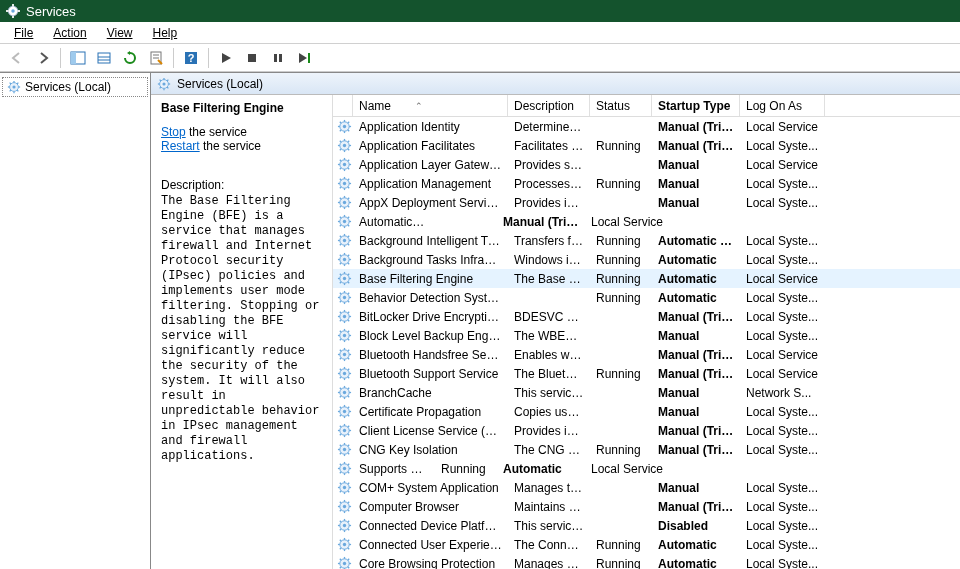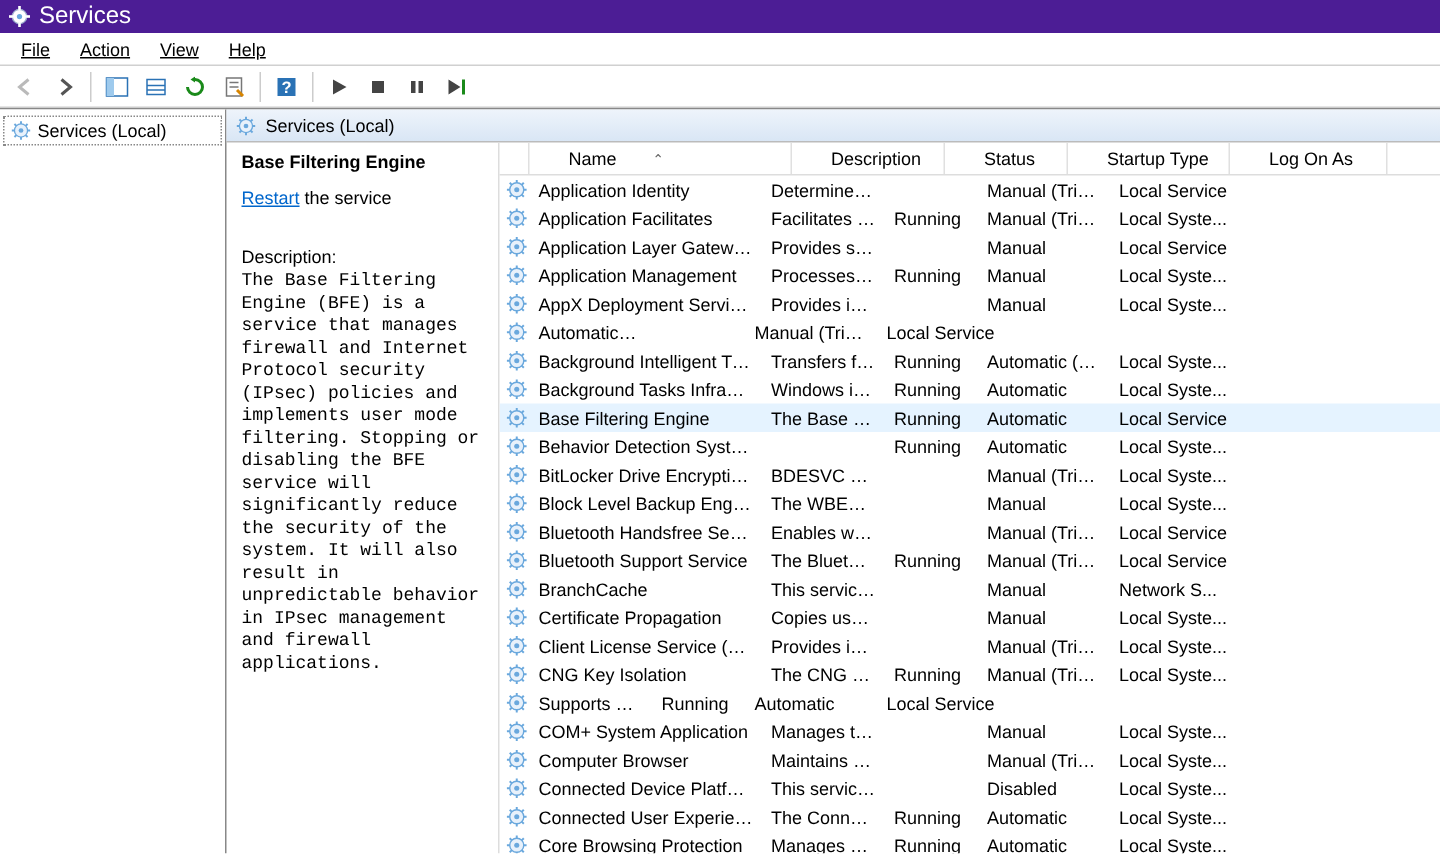--- a/index.html
+++ b/index.html
@@ -9,27 +9,27 @@
     font-size: 12px;
     background: #fff;
     color: #000;
     width: 960px;
     height: 569px;
     overflow: hidden;
     display: flex;
     flex-direction: column;
   }
   .titlebar {
-    background: #4c1d95;
+    background: #14532d;
     color: #fff;
     height: 22px;
     display: flex;
     align-items: center;
     padding: 0 6px;
-    font-size: 16px;
+    font-size: 13px;
   }
   .titlebar .icon { margin-right: 6px; }
   .menubar {
     height: 22px;
     display: flex;
     align-items: center;
     padding: 0 4px;
     border-bottom: 1px solid #d0d0d0;
   }
   .menubar .menu-item {
@@ -107,21 +107,20 @@
     display: flex;
     flex-direction: column;
     min-width: 0;
     border-left: 1px solid #ddd;
   }
   .list-header {
     display: flex;
     height: 22px;
     border-bottom: 1px solid #ddd;
     flex-shrink: 0;
-    gap: 20px;
   }
   .col {
     padding: 3px 6px;
     white-space: nowrap;
     overflow: hidden;
     text-overflow: ellipsis;
   }
   .list-header .col {
     border-right: 1px solid #e0e0e0;
     display: flex;
@@ -131,21 +130,21 @@
   .list-header .col.sorted::after {
     content: "⌃";
     font-size: 9px;
     margin-left: 24px;
     color: #666;
   }
   .c-icon { width: 20px; flex: none; padding: 0 0 0 2px; display:flex; align-items:center; justify-content:center;}
   .c-name { width: 155px; }
   .c-desc { width: 82px; }
   .c-status { width: 62px; }
-  .c-startup { width: 88px; }
+  .c-startup { width: 88px; font-weight: bold; }
   .c-logon { width: 85px; }
   .list-body {
     flex: 1;
     overflow: hidden;
   }
   .list-row {
     display: flex;
     height: 19px;
     align-items: center;
     padding-right: 0;
@@ -296,20 +295,23 @@
           </svg>
         </span>
       <span>Services (Local)</span>
     </div>
 
     <div class="detail-row">
 
       <div class="detail-pane">
         <div class="svc-name">Base Filtering Engine</div>
         <div>
+          <a>Stop</a><span> the service</span>
+        </div>
+        <div>
           <a>Restart</a><span> the service</span>
         </div>
         <div class="desc-label">Description:</div>
         <div class="desc-text">The Base Filtering Engine (BFE) is a service that manages firewall and Internet Protocol security (IPsec) policies and implements user mode filtering. Stopping or disabling the BFE service will significantly reduce the security of the system. It will also result in unpredictable behavior in IPsec management and firewall applications.</div>
       </div>
 
       <div class="list-pane">
         <div class="list-header">
           <div class="col c-icon"></div>
           <div class="col c-name sorted">Name</div>

